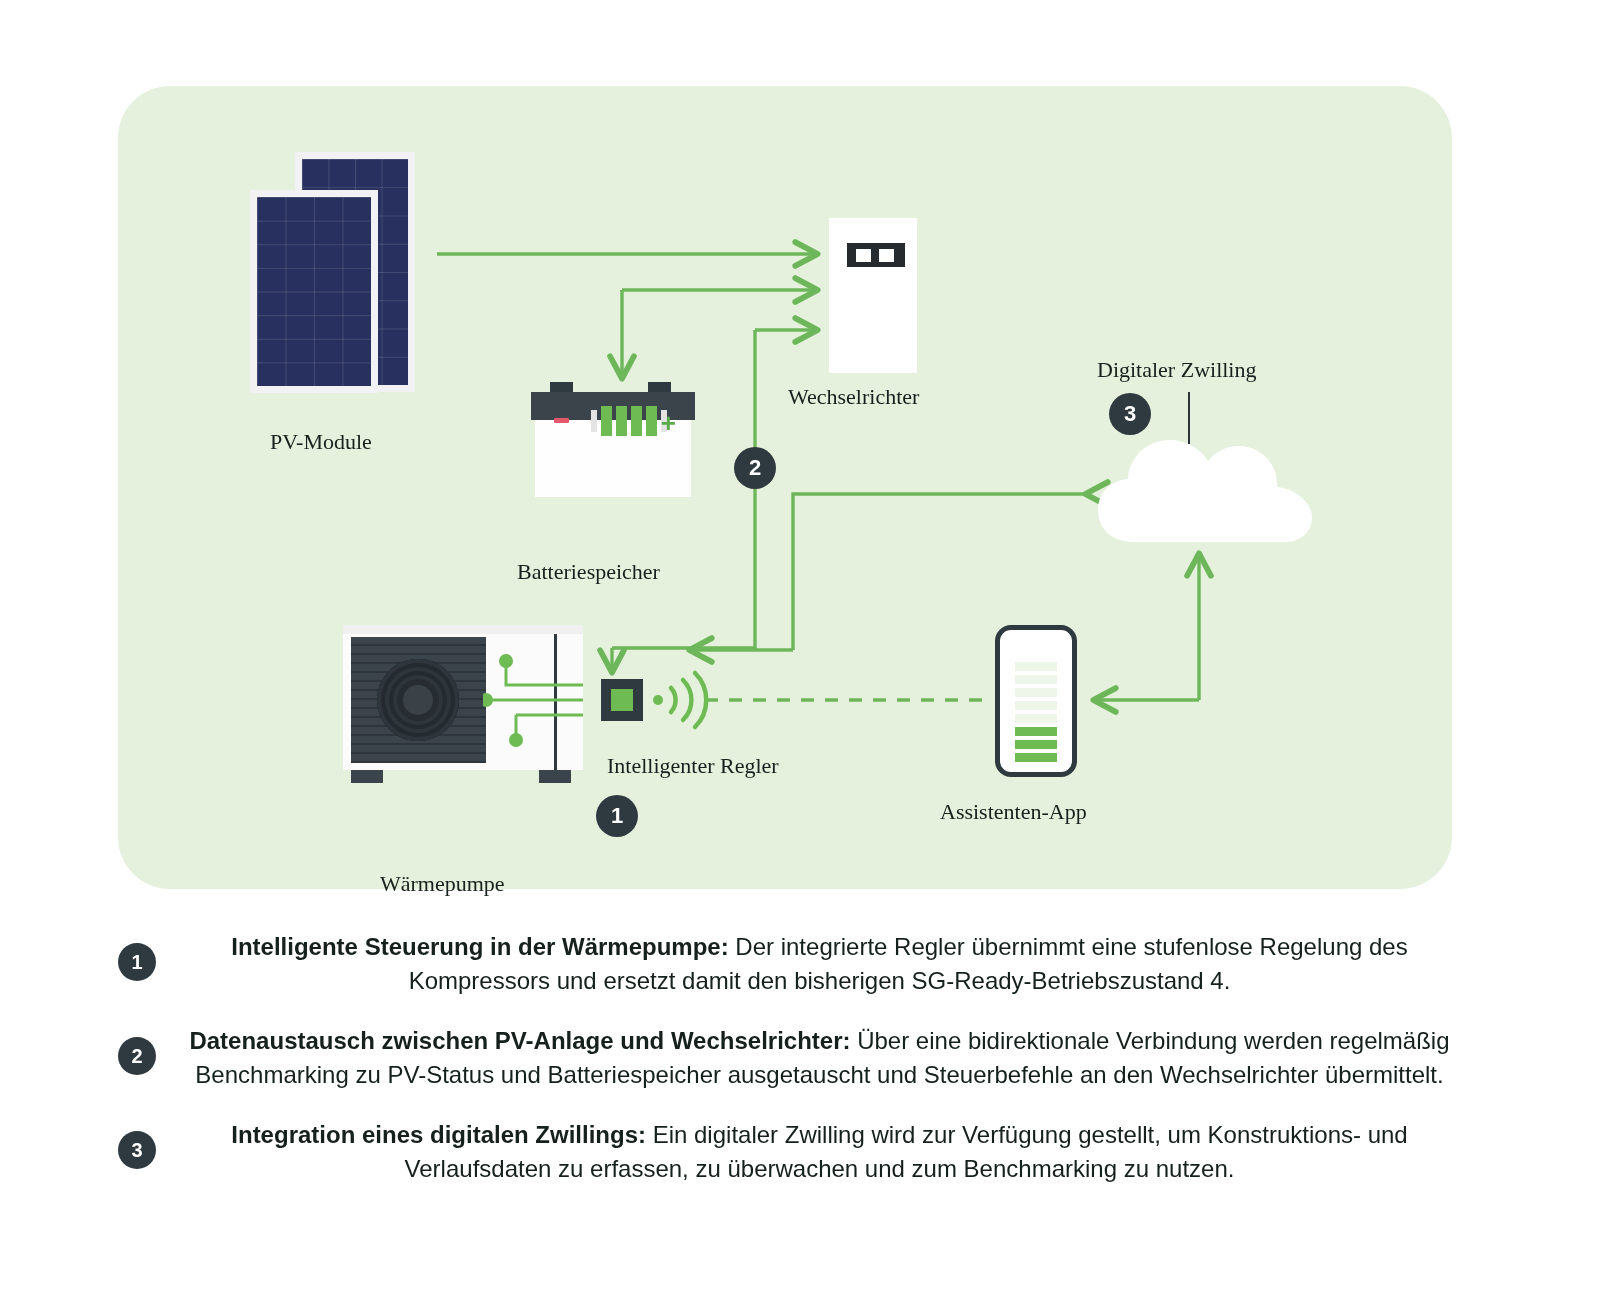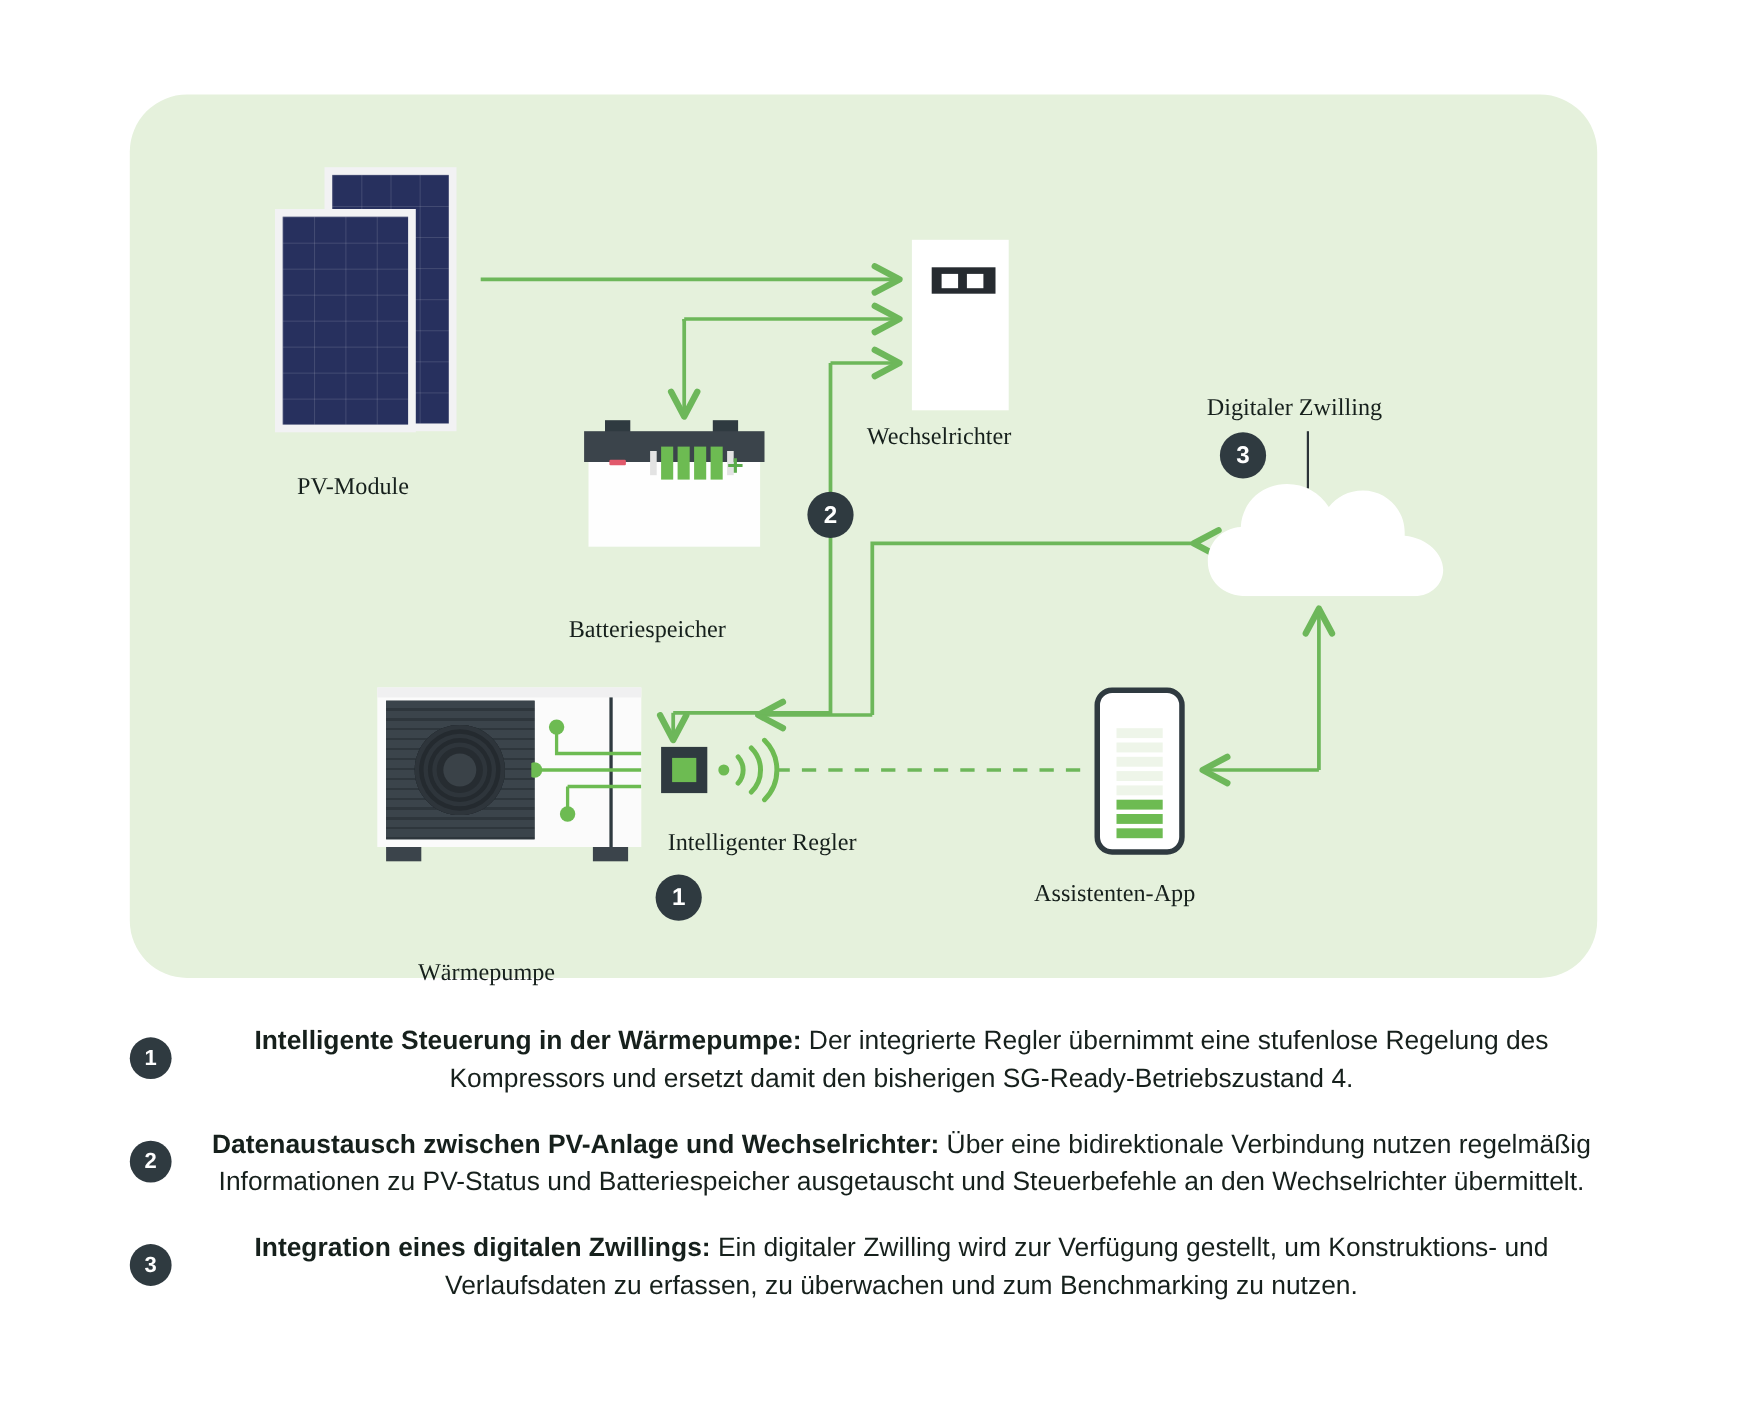--- a/index.html
+++ b/index.html
@@ -348,21 +348,21 @@
     <div class="legend-row">
       <div class="lbadge">1</div>
       <p>
         <span class="b">Intelligente Steuerung in der Wärmepumpe:</span><span> Der integrierte Regler übernimmt eine stufenlose Regelung des Kompressors und ersetzt damit den bisherigen SG-Ready-Betriebszustand 4.</span>
       </p>
     </div>
 
     <div class="legend-row">
       <div class="lbadge">2</div>
       <p>
-        <span class="b">Datenaustausch zwischen PV-Anlage und Wechselrichter:</span><span> Über eine bidirektionale Verbindung nutzen regelmäßig Informationen zu PV-Status und Batteriespeicher ausgetauscht und Steuerbefehle an den Wechselrichter übermittelt.</span>
+        <span class="b">Datenaustausch zwischen PV-Anlage und Wechselrichter:</span><span> Über eine bidirektionale Verbindung werden regelmäßig Benchmarking zu PV-Status und Batteriespeicher ausgetauscht und Steuerbefehle an den Wechselrichter übermittelt.</span>
       </p>
     </div>
 
     <div class="legend-row">
       <div class="lbadge">3</div>
       <p>
         <span class="b">Integration eines digitalen Zwillings:</span><span> Ein digitaler Zwilling wird zur Verfügung gestellt, um Konstruktions- und Verlaufsdaten zu erfassen, zu überwachen und zum Benchmarking zu nutzen.</span>
       </p>
     </div>
 

